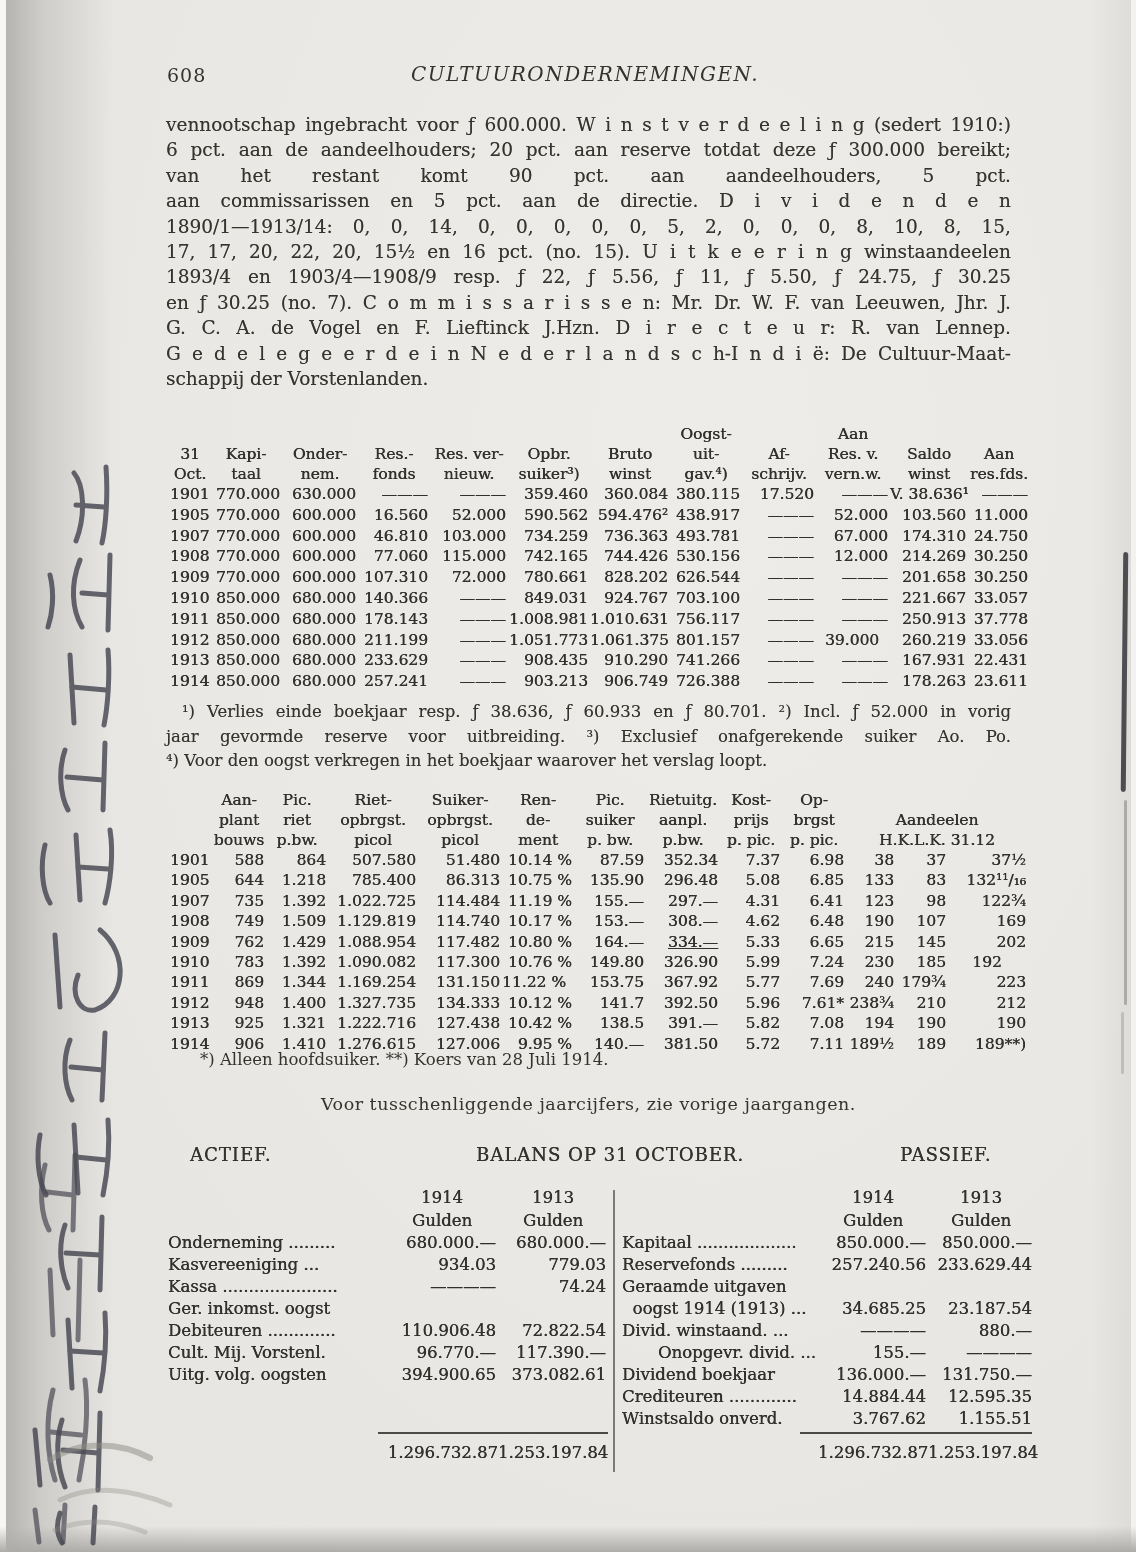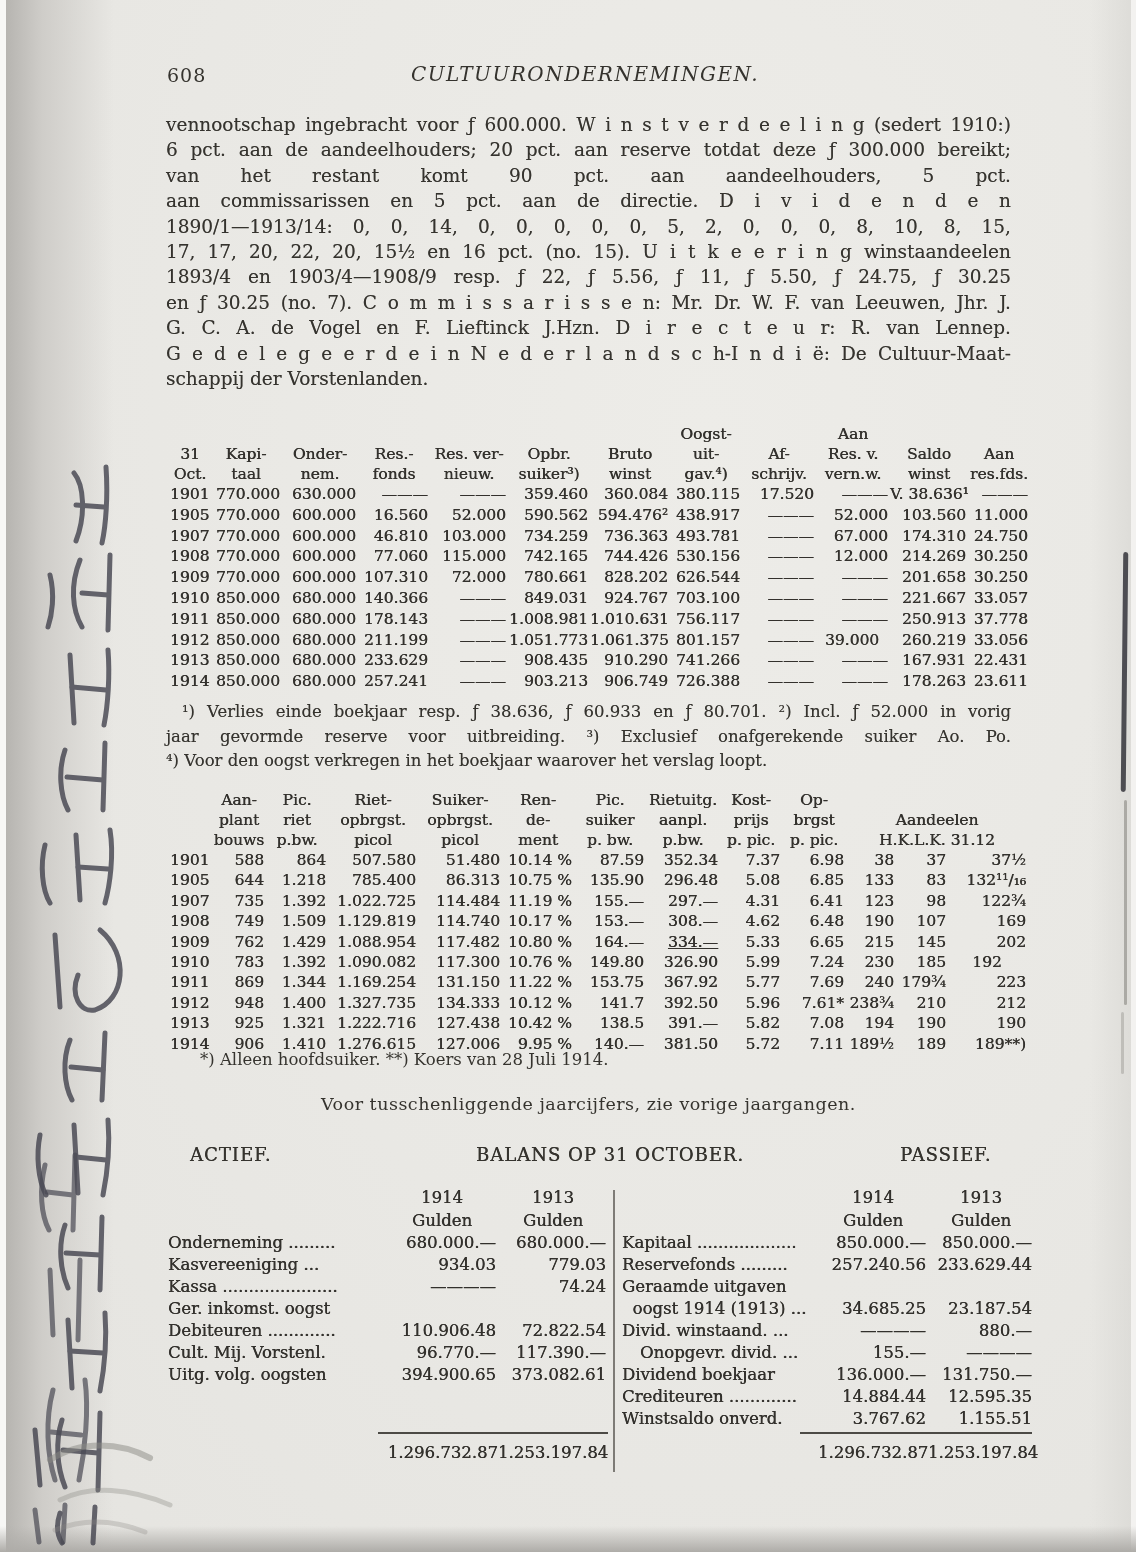--- a/index.html
+++ b/index.html
@@ -507,21 +507,21 @@
             <td style="text-align: right;">230</td>
             <td style="text-align: right;">185</td>
             <td style="text-align: center;">192</td>
           </tr>
           <tr>
             <td style="text-align: left;">1911</td>
             <td style="text-align: right;">869</td>
             <td style="text-align: right;">1.344</td>
             <td style="text-align: right;">1.169.254</td>
             <td style="text-align: right;">131.150</td>
-            <td style="text-align: right; margin-top: 12px;">11.22 %</td>
+            <td style="text-align: left; margin-top: 12px;">11.22 %</td>
             <td style="text-align: right;">153.75</td>
             <td style="text-align: right;">367.92</td>
             <td style="text-align: right;">5.77</td>
             <td style="text-align: right;">7.69</td>
             <td style="text-align: right;">240</td>
             <td style="text-align: right;">179¾</td>
             <td style="text-align: right;">223</td>
           </tr>
           <tr>
             <td style="text-align: left;">1912</td>
@@ -678,21 +678,21 @@
             <td style="text-align: left;">&nbsp;&nbsp;oogst 1914 (1913) ...</td>
             <td style="text-align: right;">34.685.25</td>
             <td style="text-align: right;">23.187.54</td>
           </tr>
           <tr>
             <td style="text-align: left;">Divid. winstaand. ...</td>
             <td style="text-align: right;">————</td>
             <td style="text-align: right;">880.—</td>
           </tr>
           <tr>
-            <td style="text-align: center;">Onopgevr. divid. ...</td>
+            <td style="text-align: right;">Onopgevr. divid. ...</td>
             <td style="text-align: right;">155.—</td>
             <td style="text-align: right;">————</td>
           </tr>
           <tr>
             <td style="text-align: left;">Dividend boekjaar</td>
             <td style="text-align: right;">136.000.—</td>
             <td style="text-align: right;">131.750.—</td>
           </tr>
           <tr>
             <td style="text-align: left;">Crediteuren .............</td>

